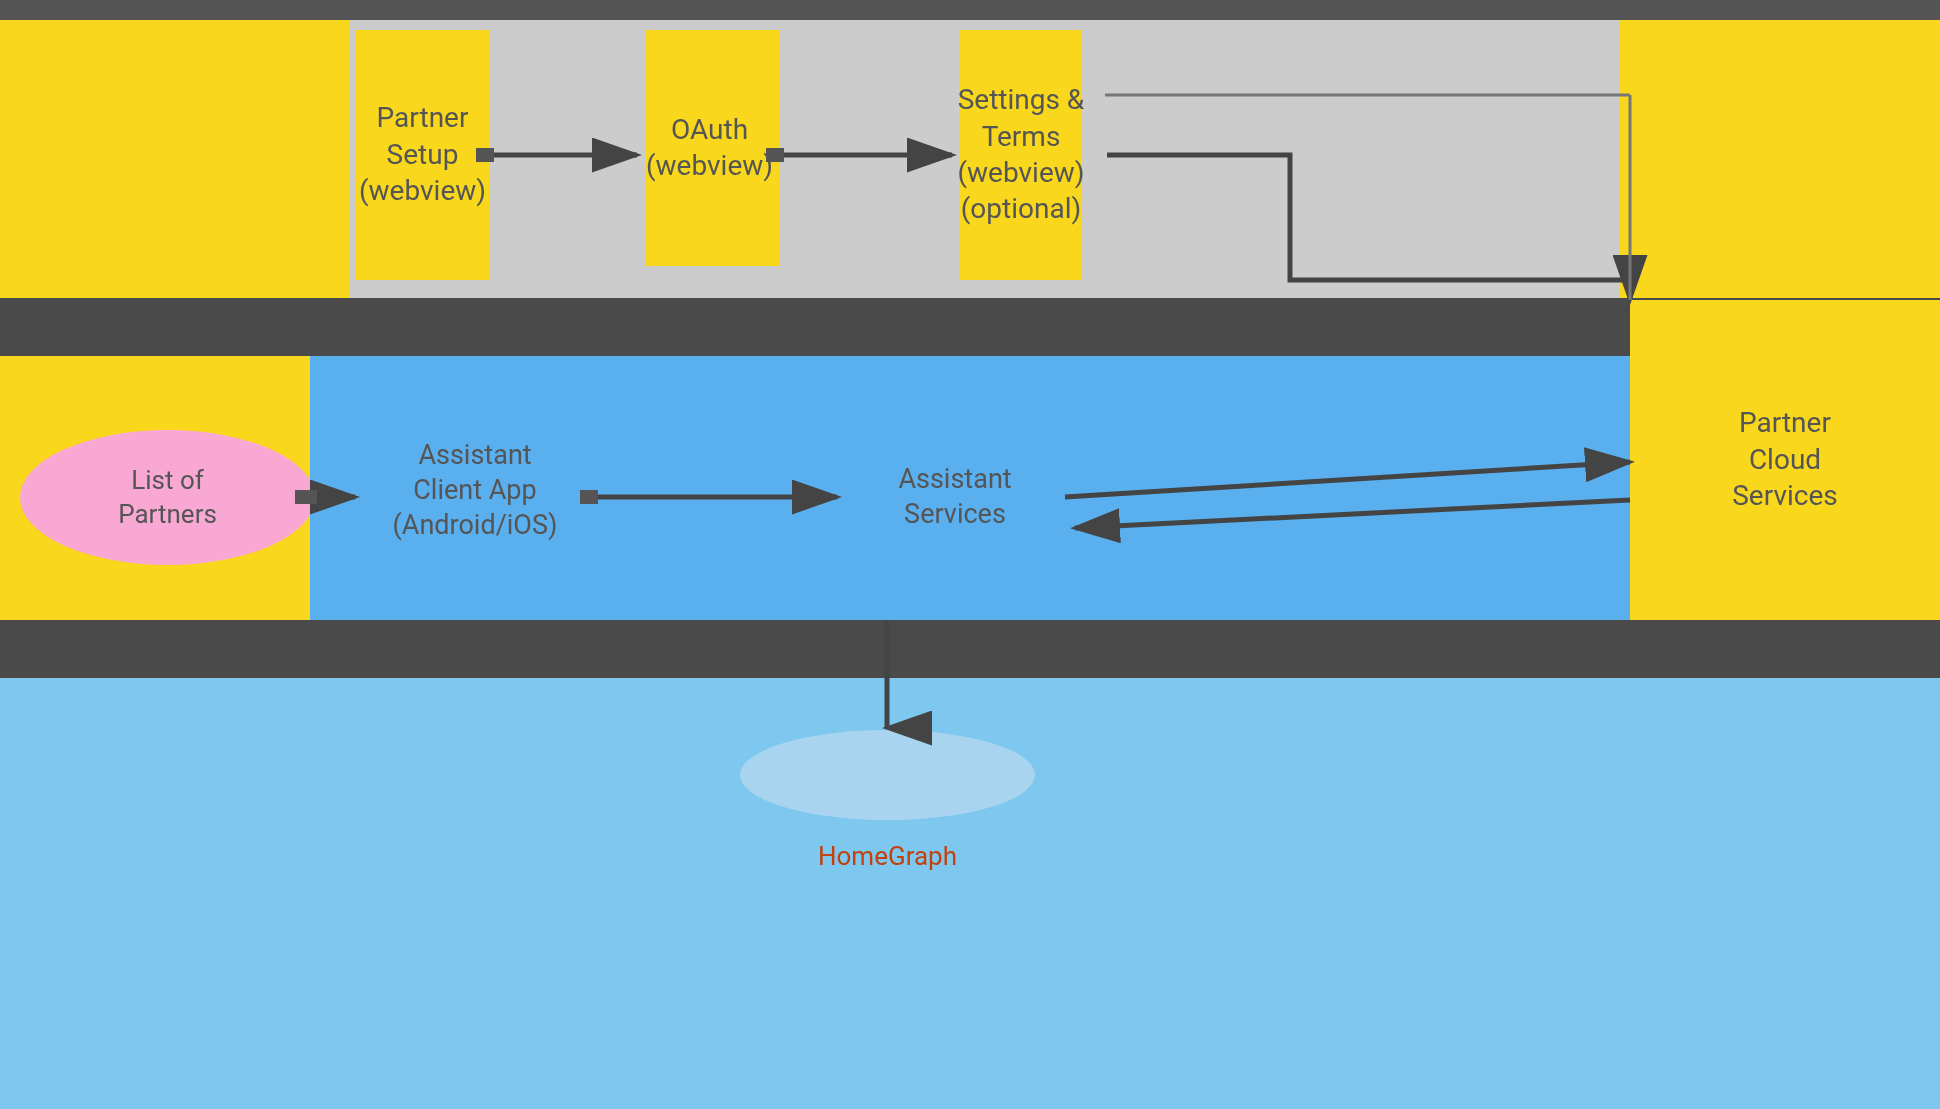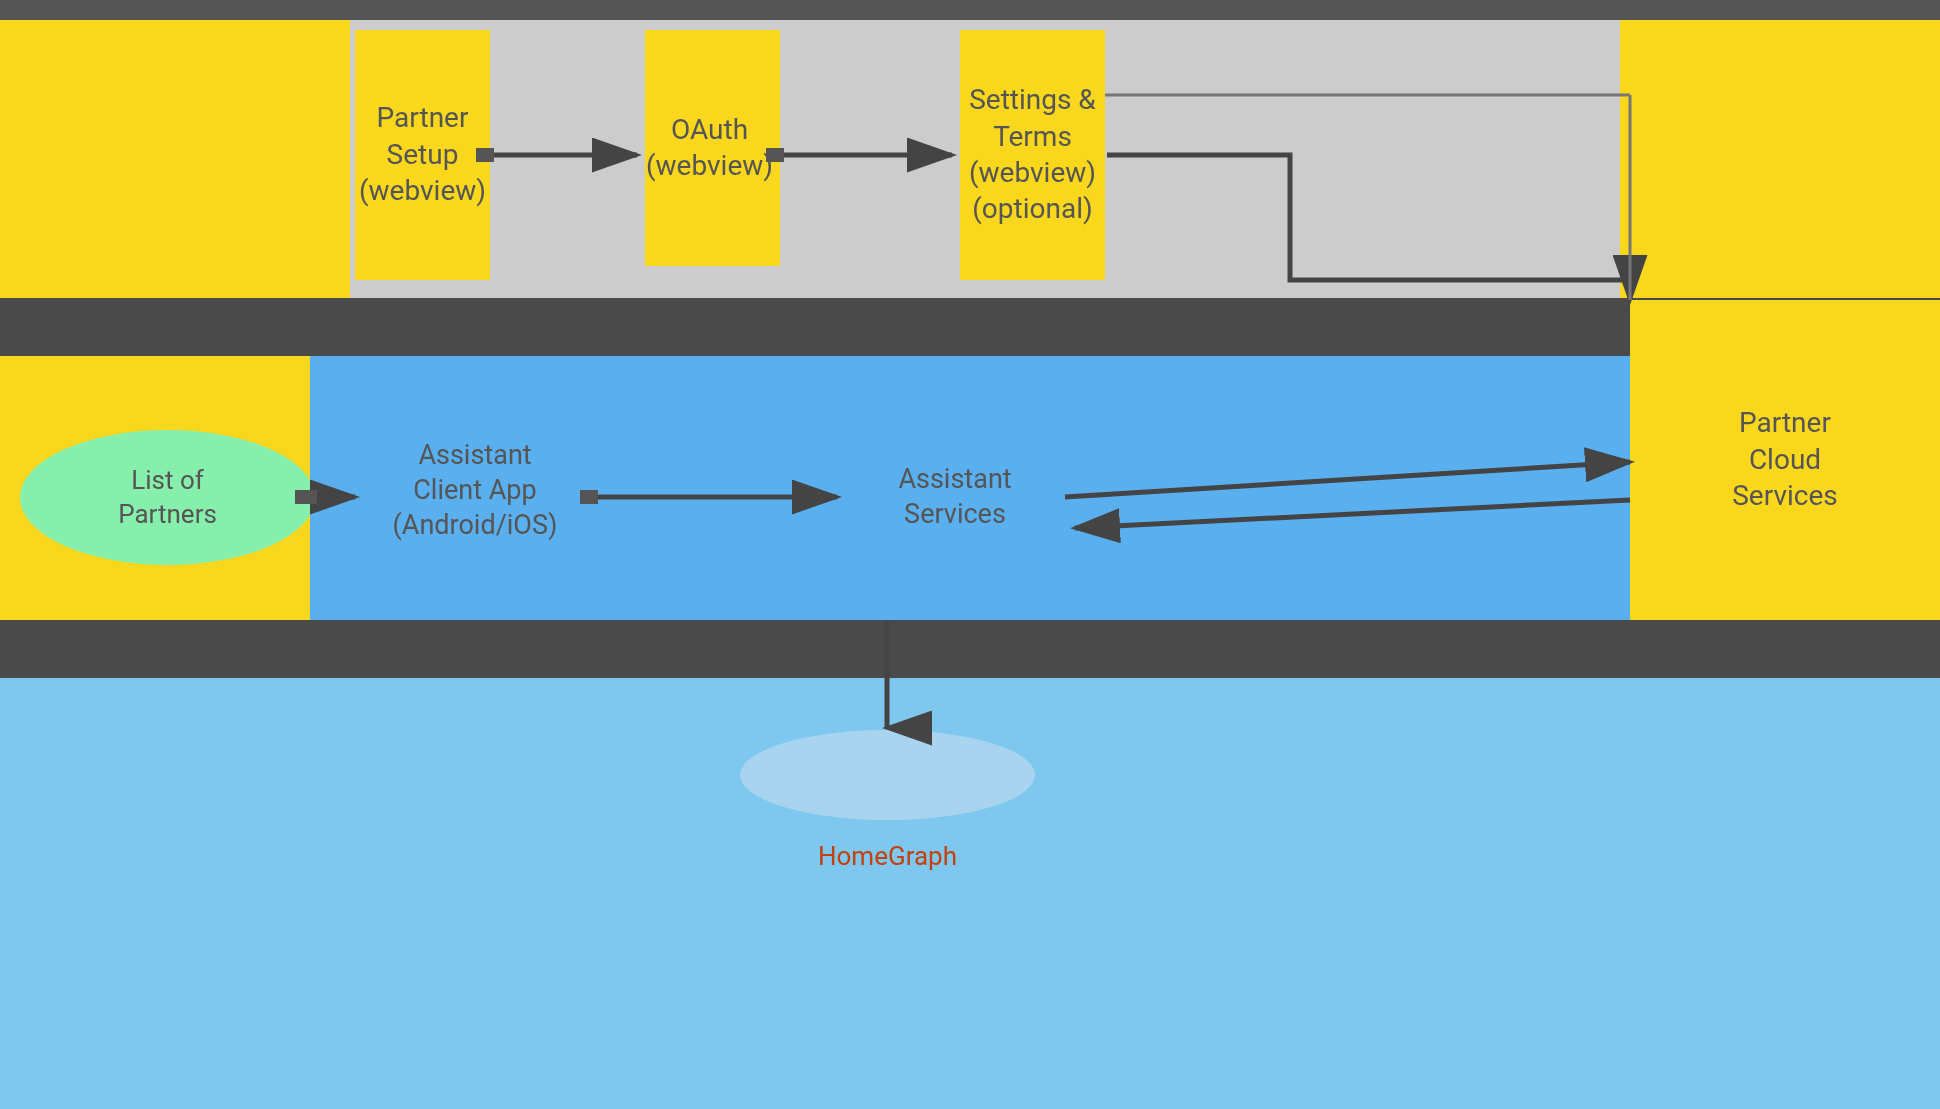--- a/index.html
+++ b/index.html
@@ -44,21 +44,21 @@
       left: 645px;
       top: 30px;
       width: 135px;
       height: 236px;
       padding-left: 9px;
     }
 
     .settings-box {
       left: 960px;
       top: 30px;
-      width: 145px;
+      width: 122px;
       height: 250px;
     }
 
     .partner-cloud-box {
       right: 0;
       left: 1630px;
       top: 300px;
       width: 310px;
       height: 320px;
       z-index: 11;
@@ -72,21 +72,21 @@
       display: flex;
       align-items: center;
       justify-content: center;
     }
 
     .list-of-partners-ellipse {
       left: 20px;
       top: 430px;
       width: 295px;
       height: 135px;
-      background: #86efac;
+      background: #f9a8d4;
     }
 
     .homegraph-ellipse {
       left: 740px;
       top: 730px;
       width: 295px;
       height: 90px;
       background: #a8d4f0;
       z-index: 15;
     }

